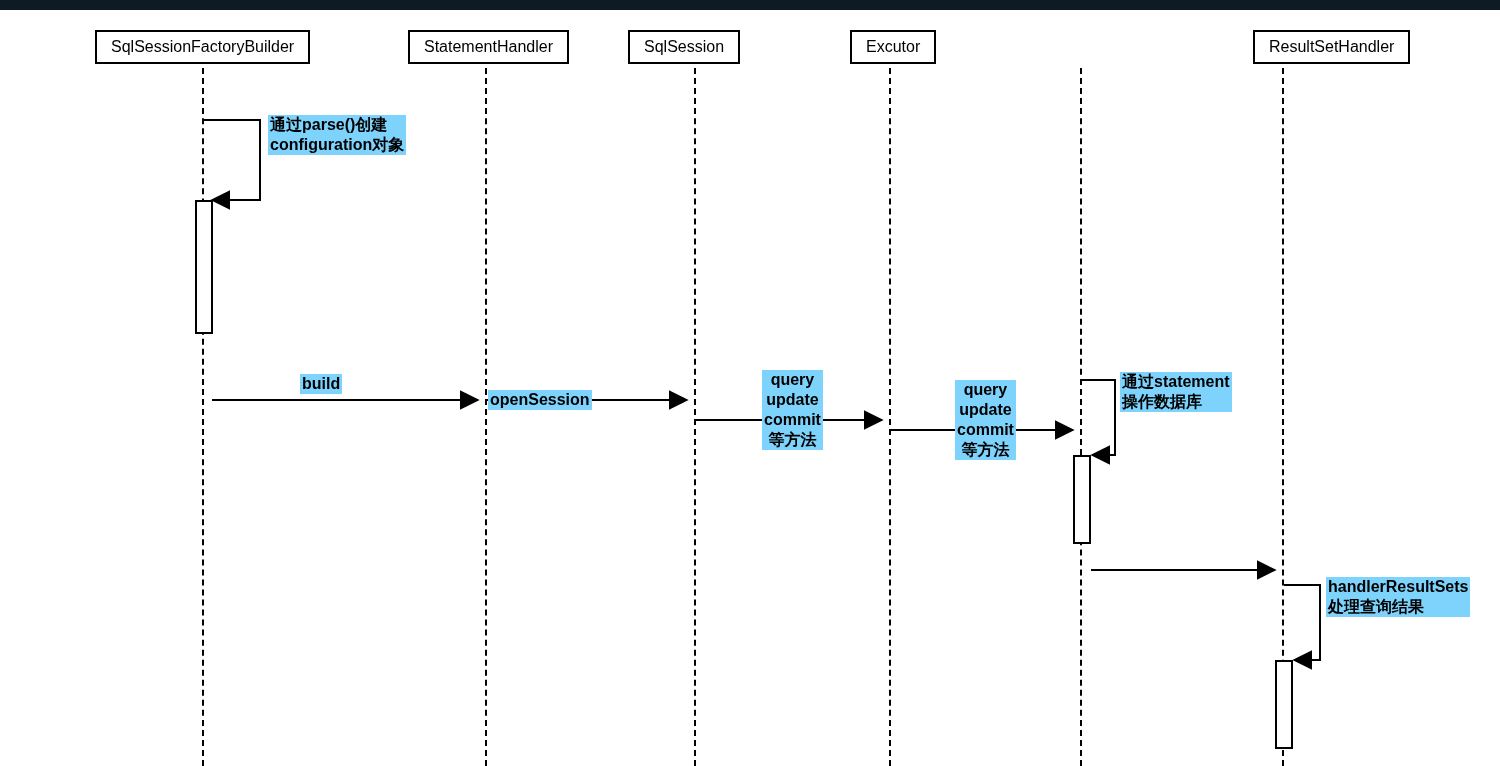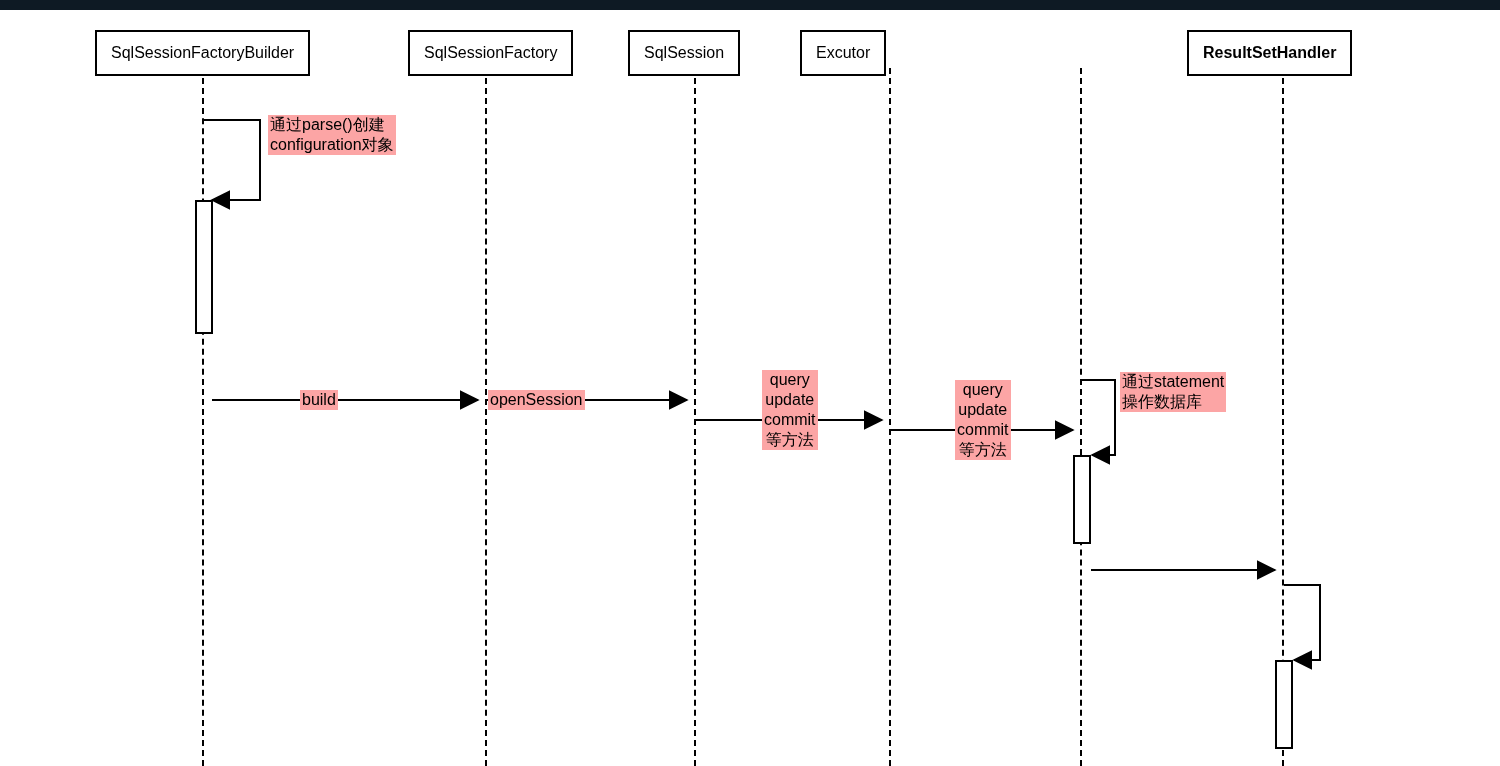--- a/index.html
+++ b/index.html
@@ -18,21 +18,21 @@
   .diagram {
     position: relative;
     width: 1500px;
     height: 756px;
   }
   .participant {
     position: absolute;
     border: 2px solid #000;
     background: #fff;
     text-align: center;
-    padding: 12px 14px;
+    padding: 6px 14px;
     font-size: 16px;
     white-space: nowrap;
   }
   .lifeline {
     position: absolute;
     border-left: 2px dashed #000;
     top: 58px;
     bottom: 0;
   }
   .activation {
@@ -40,22 +40,23 @@
     width: 14px;
     border: 2px solid #000;
     background: #fff;
   }
   .floating-label {
     position: absolute;
     font-size: 16px;
     line-height: 1.25;
     white-space: nowrap;
     text-align: center;
-    background: #fca5a5;
+    background: #7dd3fc;
     padding: 0 2px;
+    font-weight: bold;
   }
   .floating-label.left { text-align: left; }
   svg.overlay {
     position: absolute;
     left: 0;
     top: 0;
     width: 1500px;
     height: 756px;
     pointer-events: none;
   }
@@ -71,29 +72,29 @@
   <div class="lifeline" style="left:485px;"></div>
   <div class="lifeline" style="left:694px;"></div>
   <div class="lifeline" style="left:889px;"></div>
   <div class="lifeline" style="left:1080px;"></div>
   <div class="lifeline" style="left:1282px;"></div>
 
   <div class="participant" style="left:95px; top:20px;">
     <span>SqlSessionFactoryBuilder</span>
   </div>
   <div class="participant" style="left:408px; top:20px;">
-    <span>SqlSessionFactory</span>
+    <span>StatementHandler</span>
   </div>
   <div class="participant" style="left:628px; top:20px;">
     <span>SqlSession</span>
   </div>
-  <div class="participant" style="left:800px; top:20px;text-align:center;">
+  <div class="participant" style="left:850px; top:20px;text-align:center;">
     <span>Excutor</span>
   </div>
-  <div class="participant" style="left:1187px; top:20px;font-weight:bold;">
+  <div class="participant" style="left:1253px; top:20px;">
     <span>ResultSetHandler</span>
   </div>
 
   <div class="activation" style="left:195px; top:190px; height:130px;"></div>
   <div class="activation" style="left:1073px; top:445px; height:85px;"></div>
   <div class="activation" style="left:1275px; top:650px; height:85px;"></div>
 
   <svg class="overlay">
     <defs>
       <marker id="arrow" viewBox="0 0 12 12" refX="11" refY="6" markerWidth="10" markerHeight="10" orient="auto-start-reverse">
@@ -116,21 +117,21 @@
     <line x1="1091" y1="560" x2="1275" y2="560" stroke="#000" stroke-width="2" marker-end="url(#arrow)"></line>
 
     <polyline points="1284,575 1320,575 1320,650 1294,650" fill="none" stroke="#000" stroke-width="2" marker-end="url(#arrow)"></polyline>
   </svg>
 
   <div class="floating-label left" style="left:268px; top:105px;">
     <span>通过parse()创建</span><br>
     <span>configuration对象</span>
   </div>
 
-  <div class="floating-label" style="left:300px; top:380px;text-align:center;">
+  <div class="floating-label" style="left:300px; top:364px;text-align:center;">
     <span>build</span>
   </div>
 
   <div class="floating-label" style="left:488px; top:380px;">
     <span>openSession</span>
   </div>
 
   <div class="floating-label" style="left:762px; top:360px;">
     <span>query</span><br>
     <span>update</span><br>
@@ -143,14 +144,18 @@
     <span>update</span><br>
     <span>commit</span><br>
     <span>等方法</span>
   </div>
 
   <div class="floating-label left" style="left:1120px; top:362px;">
     <span>通过statement</span><br>
     <span>操作数据库</span>
   </div>
 
+  <div class="floating-label left" style="left:1326px; top:567px;">
+    <span>handlerResultSets</span><br>
+    <span>处理查询结果</span>
+  </div>
 
 </div>
 
 </body></html>

